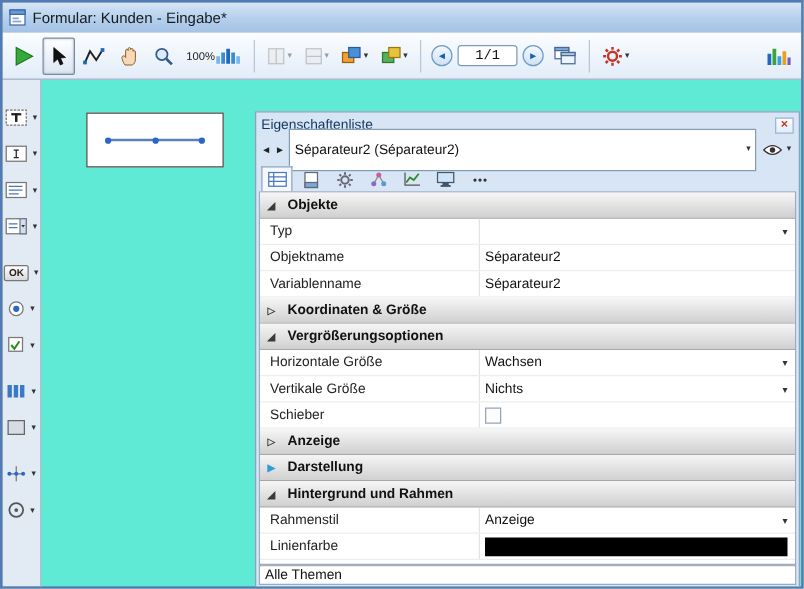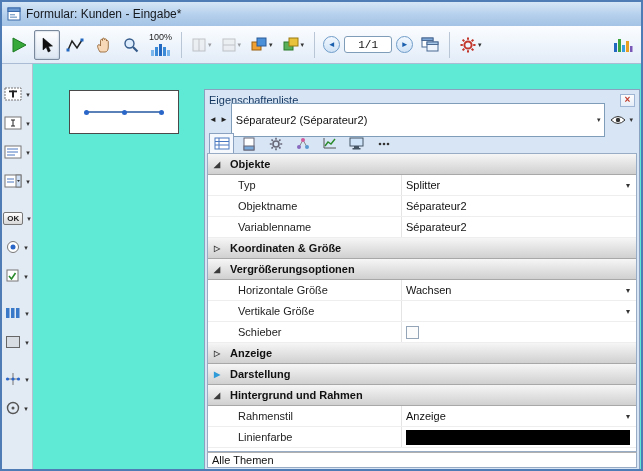--- a/index.html
+++ b/index.html
@@ -10,21 +10,21 @@
   .titlebar { height:20px; background:linear-gradient(#d6e6f6,#b4cfec 55%,#a4c3e5); display:flex; align-items:center; gap:5px; padding:12px 5px; }
   .title-text { font-size:12px; color:#16191d; }
 
   
   .toolbar { height:38px; background:linear-gradient(#fbfdff,#e2ecf8); border-bottom:1px solid #a9bcd4; display:flex; align-items:center; padding:0 4px; gap:2px; }
   .tb-btn { height:30px; min-width:26px; display:flex; align-items:center; justify-content:center; border:1px solid transparent; border-radius:2px; padding:0 3px; }
   .tb-btn.selected { border-color:#7a8a9c; background:linear-gradient(#ffffff,#dce6f2); box-shadow:inset 0 0 2px #9fb0c4; }
   .tb-btn.disabled { opacity:.45; }
   .tb-sep { width:1px; height:26px; background:#b9c6d6; margin:0 4px; }
   .dd { font-size:7px; color:#333; margin-left:2px; line-height:1; }
-  .zoom-ctl { display:flex; flex-direction:column; align-items:center; justify-content:center; height:34px; padding:0 3px; }
+  .zoom-ctl { display:flex; flex-direction:row; align-items:center; justify-content:center; height:34px; padding:0 3px; }
   .zoom-label { font-size:9px; color:#222; line-height:10px; }
   .nav-btn { width:17px; height:17px; border-radius:50%; background:linear-gradient(#f2f8fe,#cfe2f6); border:1px solid #6f9cc8; display:flex; align-items:center; justify-content:center; font-size:8px; color:#1a5fae; margin:0 2px; }
   .page-field { width:48px; height:17px; background:#fff; border:1px solid #7f9db9; border-radius:3px; font-size:11px; color:#111; display:flex; align-items:center; justify-content:center;font-family:Liberation Mono, monospace; }
   .tb-spacer { flex:1; }
 
   
   .main { display:flex; height:409px; }
   .left-strip { width:31px; background:#e2eaf4; border-right:1px solid #b2c0d2; display:flex; flex-direction:column; align-items:center; padding-top:20px; gap:9px; }
   .tool { display:flex; align-items:center; gap:2px; height:20px; }
   .tool.gap { margin-top:8px; }
@@ -50,21 +50,21 @@
   .panel-tabs { height:22px; display:flex; align-items:flex-end; gap:2px; padding:0 2px; }
   .ptab { width:25px; height:20px; display:flex; align-items:center; justify-content:center; border:1px solid transparent; border-bottom:none; }
   .ptab.selected { background:#f5f9fd; border-color:#8aa2c0; }
 
   .prop-grid { flex:1; background:#fff; border:1px solid #98acc6; overflow:hidden; font-size:11px; }
   .g-row { height:21px; display:flex; align-items:stretch; }
   .g-section { background:linear-gradient(#f6f6f6,#d0d0d0); border-bottom:1px solid #a8a8a8; align-items:center; font-weight:bold; color:#111; padding-left:6px; gap:6px; }
   .sec-arrow { font-size:8px; width:10px; color:#3a3a3a; }
   .g-section.accent .sec-arrow { color:#2f9bd8; }
   .g-prop { border-bottom:1px solid #eeeeee; }
-  .g-label { width:194px; padding-left:30px; display:flex; align-items:center; border-right:1px solid #e4e4e4; color:#222; }
+  .g-label { width:176px; padding-left:8px; display:flex; align-items:center; border-right:1px solid #e4e4e4; color:#222; }
   .g-value { flex:1; display:flex; align-items:center; padding:0 4px; color:#111; }
   .val-text { flex:1; white-space:nowrap; overflow:hidden; }
   .dd-arrow { font-size:8px; color:#333; margin-left:auto; padding-right:2px; }
   .g-checkbox { width:13px; height:13px; border:1px solid #95a5b8; background:#fcfcfc; }
   .g-swatch { flex:1; height:15px; margin-right:2px; }
 
   .panel-footer { height:16px; background:#fff; border:1px solid #98acc6; border-top:1px solid #b0b0b0; display:flex; align-items:center; padding:0 4px; font-size:11px; color:#111; }
 </style>
 </head>
 <body>
@@ -422,21 +422,20 @@
         </div>
 
         <div class="prop-grid">
             <div class="g-row g-section">
               <span class="sec-arrow">◢</span>
               <span class="sec-label">Objekte</span>
             </div>
             <div class="g-row g-prop">
               <div class="g-label">Typ</div>
               <div class="g-value">
-                <span class="val-text">Splitter</span>
                 <span class="dd-arrow">▾</span>
               </div>
             </div>
             <div class="g-row g-prop">
               <div class="g-label">Objektname</div>
               <div class="g-value">
                 <span class="val-text">Séparateur2</span>
               </div>
             </div>
             <div class="g-row g-prop">
@@ -456,20 +455,21 @@
             <div class="g-row g-prop">
               <div class="g-label">Horizontale Größe</div>
               <div class="g-value">
                 <span class="val-text">Wachsen</span>
                 <span class="dd-arrow">▾</span>
               </div>
             </div>
             <div class="g-row g-prop">
               <div class="g-label">Vertikale Größe</div>
               <div class="g-value">
+                <span class="val-text">Nichts</span>
                 <span class="dd-arrow">▾</span>
               </div>
             </div>
             <div class="g-row g-prop">
               <div class="g-label">Schieber</div>
               <div class="g-value">
                 <span class="g-checkbox"></span>
               </div>
             </div>
             <div class="g-row g-section">

